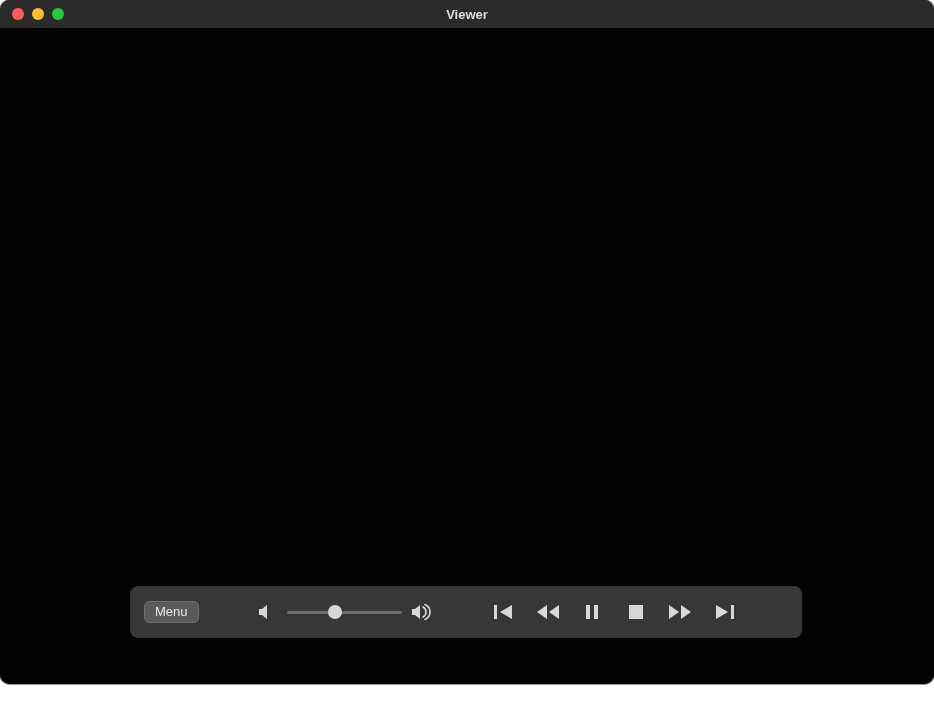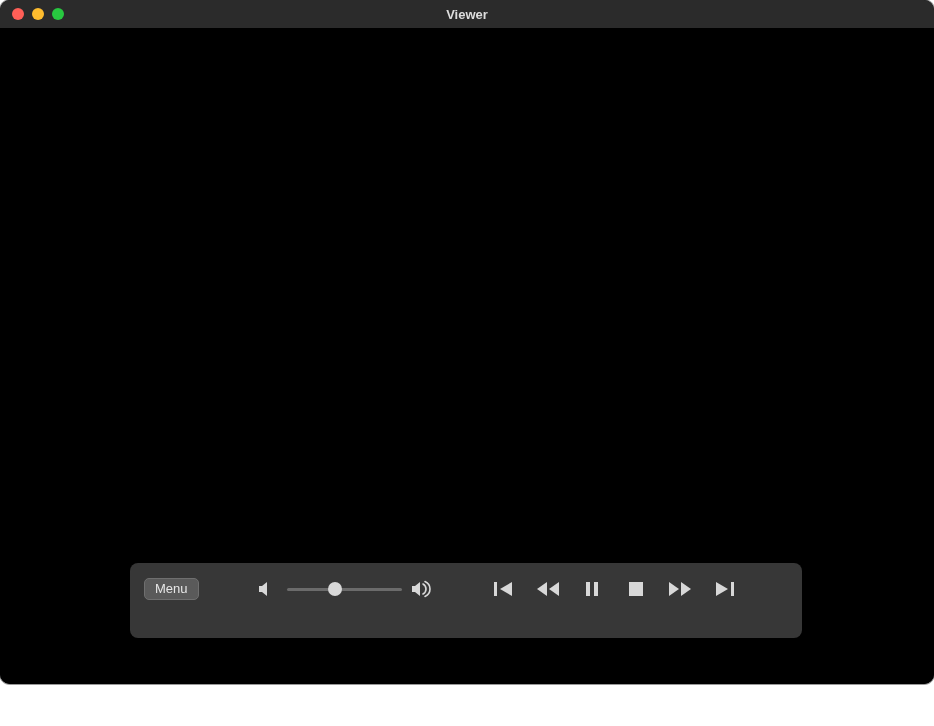--- a/index.html
+++ b/index.html
@@ -58,21 +58,21 @@
     width: 672px;
     background: rgba(60,60,60,0.92);
     border-radius: 8px;
     padding: 14px 18px 14px 14px;
     color: #c9c9c9;
   }
   .row {
     display: flex;
     align-items: center;
   }
-  .row.top { margin-bottom: 23px; gap: 40px; }
+  .row.top { margin-bottom: 0; gap: 40px; }
   .pill {
     background: #5a5a5a;
     color: #e6e6e6;
     font-size: 13px;
     height: 22px;
     line-height: 20px;
     padding: 0 10px;
     border-radius: 5px;
     border: 1px solid #6f6f6f;
     cursor: pointer;

